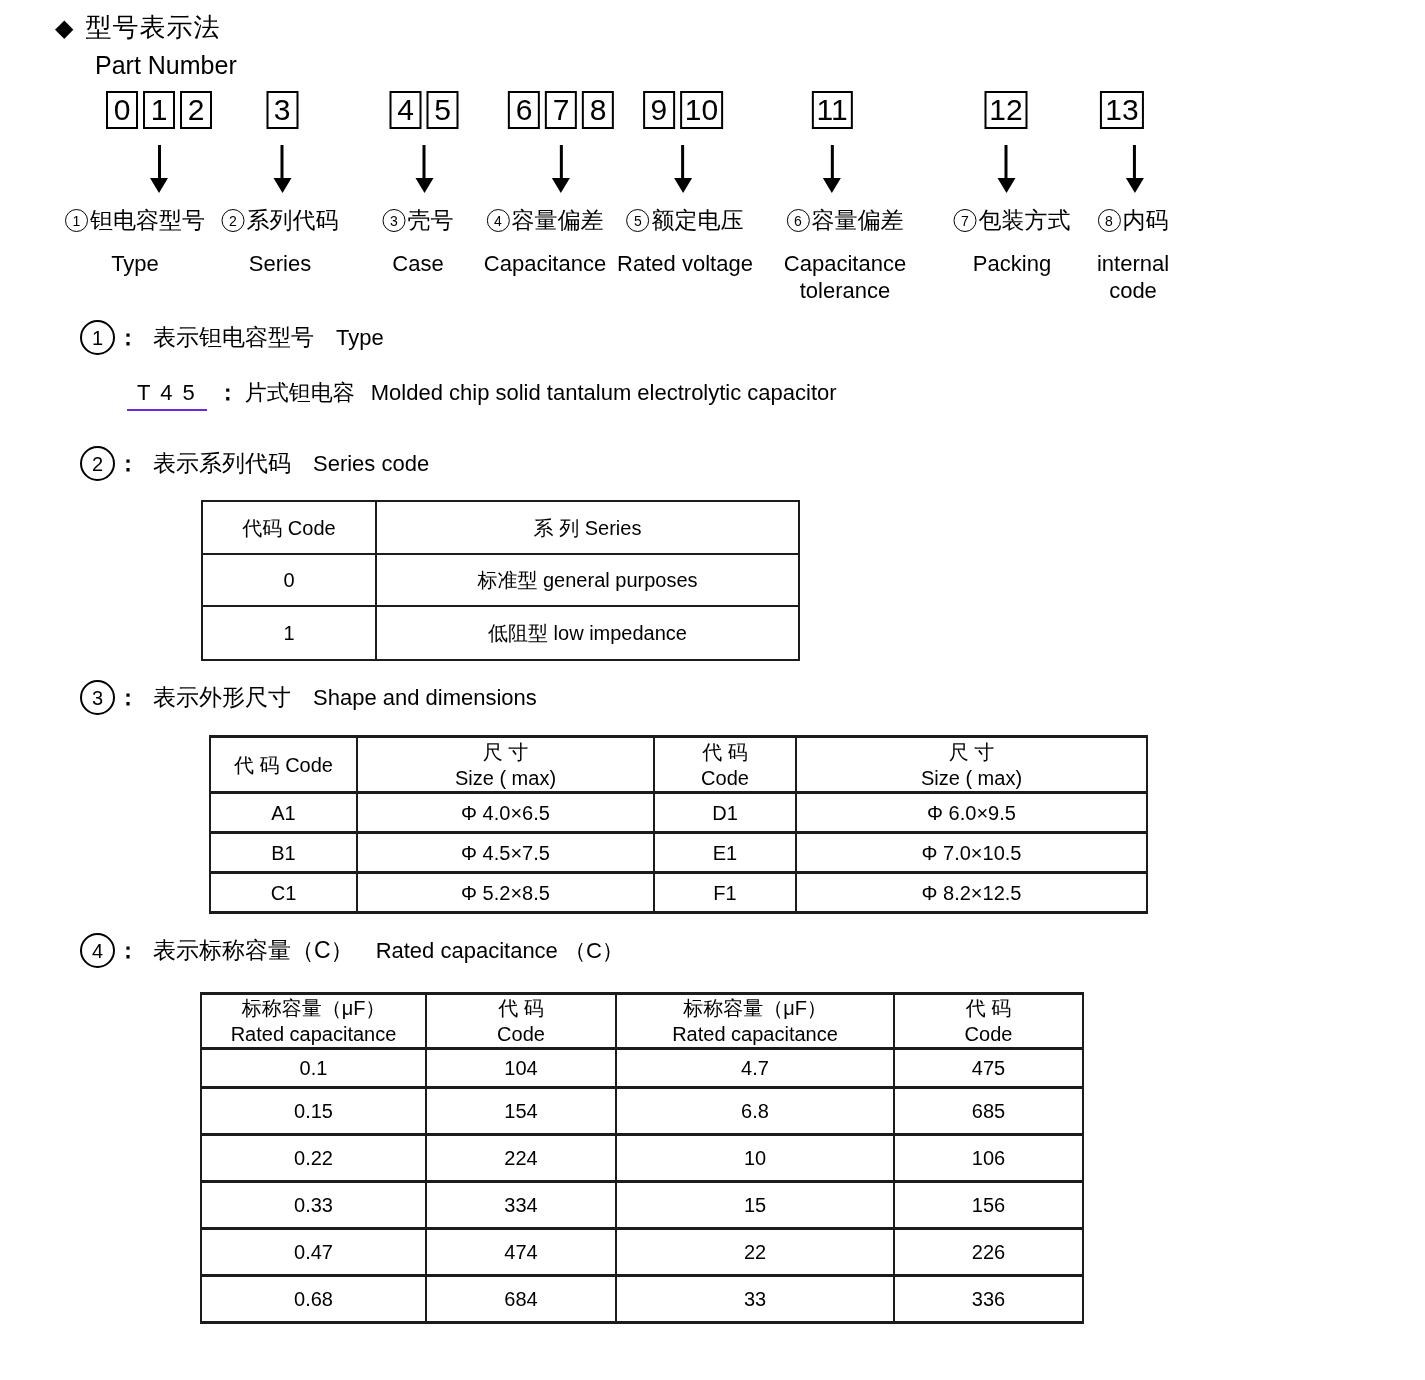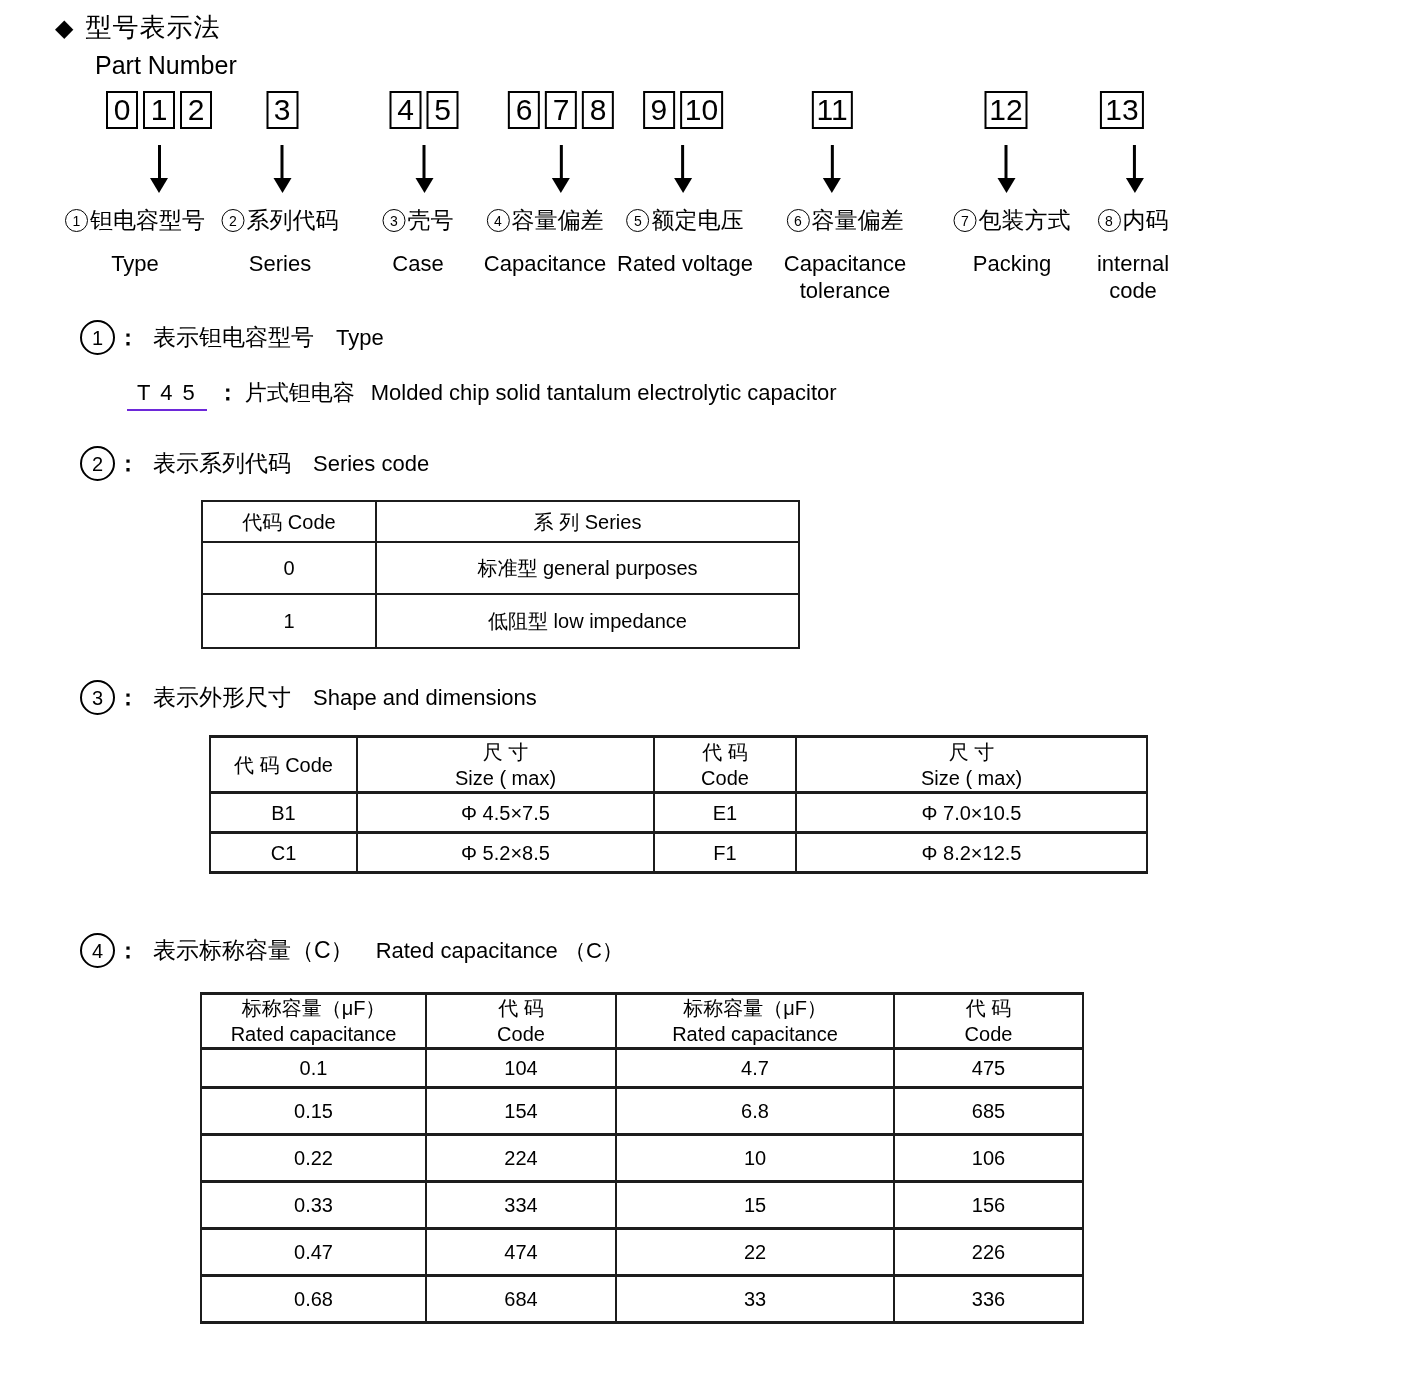--- a/index.html
+++ b/index.html
@@ -239,21 +239,21 @@
     <span class="zh">表示系列代码</span>
     <span class="en">Series code</span>
   </div>
 
   <table class="tbl tbl-series">
     <colgroup>
         <col style="width:174px">
         <col style="width:423px">
       </colgroup>
     <tbody>
-        <tr style="height:41px">
+        <tr style="height:53px">
       <td>代码 Code</td>
       <td>系 列  Series</td>
     </tr>
     <tr style="height:52px">
       <td>0</td>
       <td>标准型  general purposes</td>
     </tr>
     <tr style="height:54px">
       <td>1</td>
       <td>低阻型  low impedance</td>
@@ -277,20 +277,26 @@
       </colgroup>
     <tbody>
         <tr style="height:56px">
       <td>代 码 Code</td>
       <td>尺 寸
 Size ( max)</td>
       <td>代 码
 Code</td>
       <td>尺 寸
 Size ( max)</td>
+    </tr>
+    <tr style="height:40px">
+      <td>A1</td>
+      <td>Φ 4.0×6.5</td>
+      <td>D1</td>
+      <td>Φ 6.0×9.5</td>
     </tr>
     <tr style="height:40px">
       <td>B1</td>
       <td>Φ 4.5×7.5</td>
       <td>E1</td>
       <td>Φ 7.0×10.5</td>
     </tr>
     <tr style="height:40px">
       <td>C1</td>
       <td>Φ 5.2×8.5</td>

